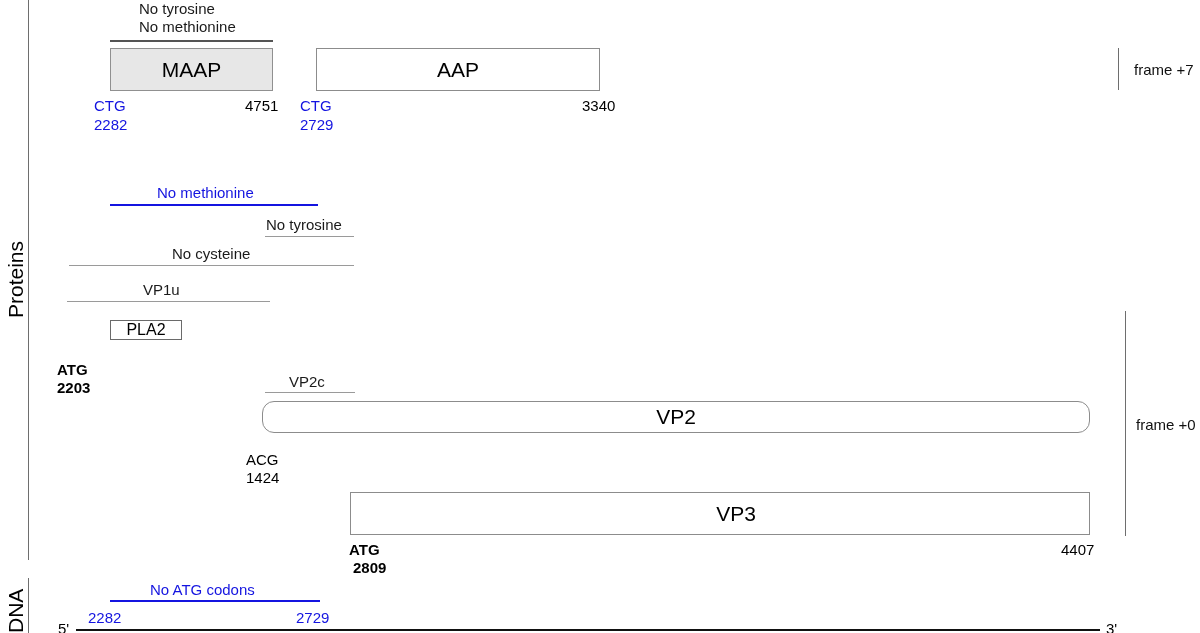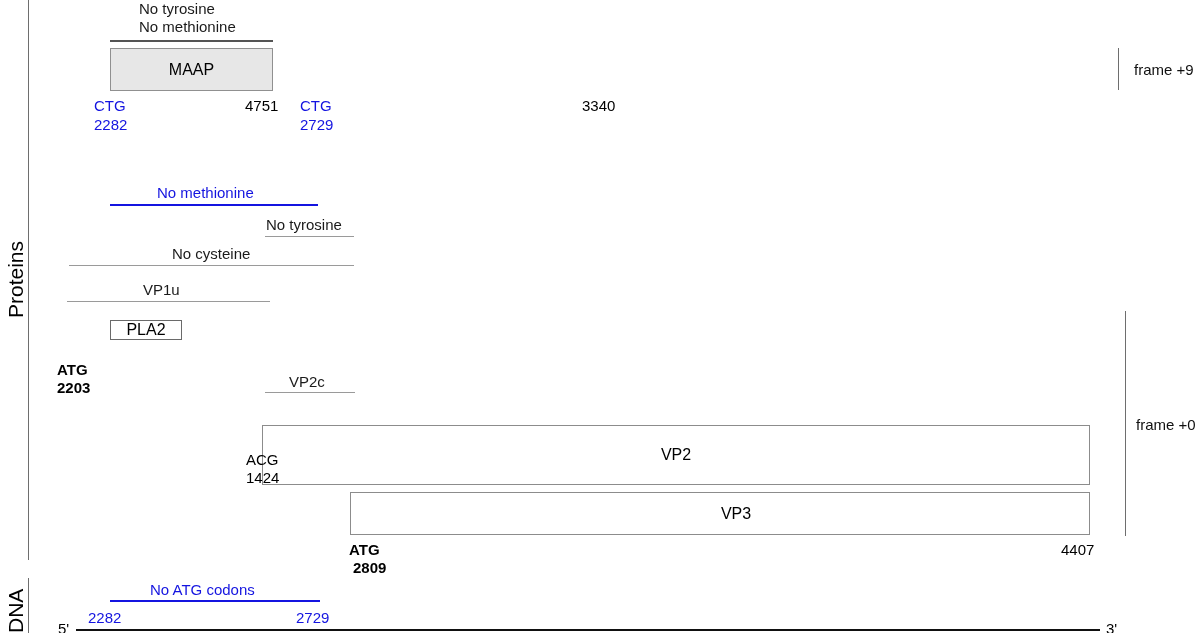--- a/index.html
+++ b/index.html
@@ -39,21 +39,21 @@
     box-sizing: border-box;
     display: flex;
     align-items: center;
     justify-content: center;
   }
   .orf-box.filled {
     background: #e7e7e7;
     border: 1px solid #909090;
   }
   .orf-label {
-    font-size: 16px;
+    font-size: 21px;
     color: #000;
     white-space: nowrap;
   }
 
   
   .inner-box {
     border: 1px solid #6a6a6a;
     background: #ffffff;
     box-sizing: border-box;
     display: flex;
@@ -124,26 +124,29 @@
   <div class="abs annot-text" style="left:139px; top:18px;">No methionine</div>
   <div class="abs annot-rule" style="left:110px; top:40px; width:163px;"></div>
 
   <div class="abs orf-box filled" style="left:110px; top:48px; width:163px; height:43px;">
     <span class="orf-label">MAAP</span>
   </div>
   <div class="abs pos-label blue" style="left:94px; top:96px;">CTG</div>
   <div class="abs pos-label blue" style="left:94px; top:115px;">2282</div>
   <div class="abs pos-label" style="left:245px; top:96px;">4751</div>
 
+  <div class="abs orf-box" style="left:316px; top:48px; width:284px; height:43px;">
+    <span class="orf-label">AAP</span>
+  </div>
   <div class="abs pos-label blue" style="left:300px; top:96px;">CTG</div>
   <div class="abs pos-label blue" style="left:300px; top:115px;">2729</div>
   <div class="abs pos-label" style="left:582px; top:96px;">3340</div>
 
   <div class="abs frame-rule" style="left:1118px; top:48px; height:42px;"></div>
-  <div class="abs frame-text" style="left:1134px; top:61px;">frame +9</div>
+  <div class="abs frame-text" style="left:1134px; top:61px;">frame +7</div>
 
   <div class="abs annot-text blue" style="left:157px; top:184px;">No methionine</div>
   <div class="abs annot-rule blue" style="left:110px; top:204px; width:208px;"></div>
 
   <div class="abs annot-text" style="left:266px; top:216px;">No tyrosine</div>
   <div class="abs annot-rule thin" style="left:265px; top:236px; width:89px;"></div>
 
   <div class="abs annot-text" style="left:172px; top:245px;">No cysteine</div>
   <div class="abs annot-rule thin" style="left:69px; top:265px; width:285px;"></div>
 
@@ -152,21 +155,21 @@
 
   <div class="abs inner-box" style="left:110px; top:320px; width:72px; height:20px;">
     <span class="orf-label">PLA2</span>
   </div>
   <div class="abs pos-label bold" style="left:57px; top:360px;">ATG</div>
   <div class="abs pos-label bold" style="left:57px; top:378px;">2203</div>
 
   <div class="abs annot-text" style="left:289px; top:373px;">VP2c</div>
   <div class="abs annot-rule thin" style="left:265px; top:392px; width:90px;"></div>
 
-  <div class="abs orf-box" style="left:262px; top:425px; width:828px; height:60px;">
+  <div class="abs orf-box" style="left:262px; top:401px; width:828px; height:32px;border-radius:12px;">
     <span class="orf-label">VP2</span>
   </div>
   <div class="abs pos-label" style="left:246px; top:450px;">ACG</div>
   <div class="abs pos-label" style="left:246px; top:468px;">1424</div>
 
   <div class="abs orf-box" style="left:350px; top:492px; width:740px; height:43px;padding-left:32px;">
     <span class="orf-label">VP3</span>
   </div>
   <div class="abs pos-label bold" style="left:349px; top:540px;">ATG</div>
   <div class="abs pos-label bold" style="left:337px; top:558px;margin-left:16px;">2809</div>

